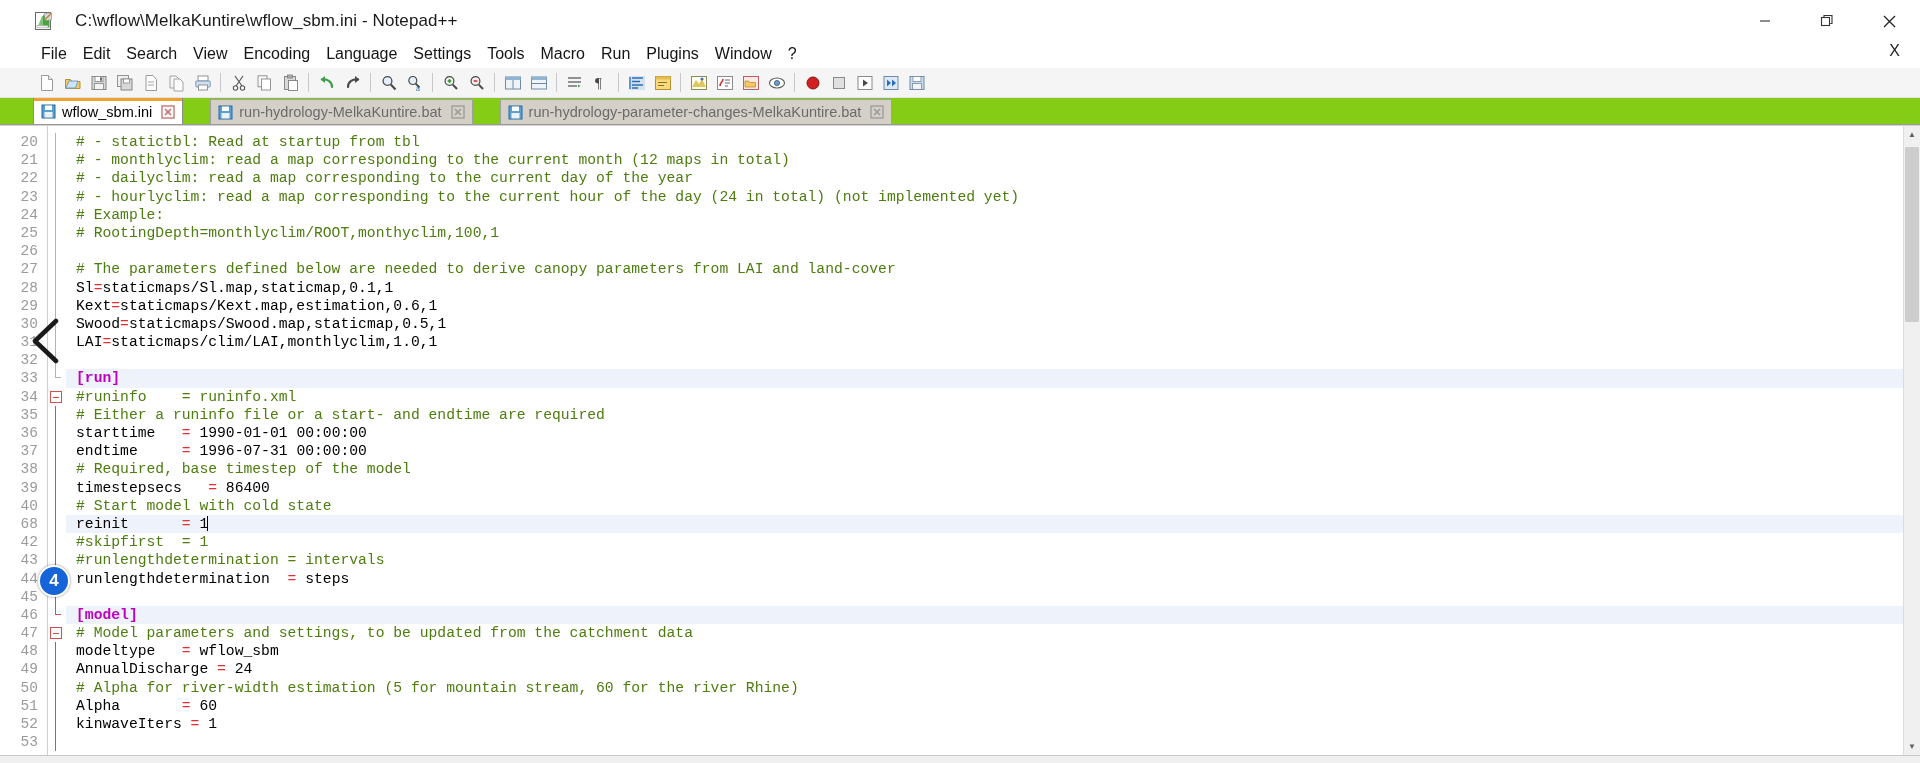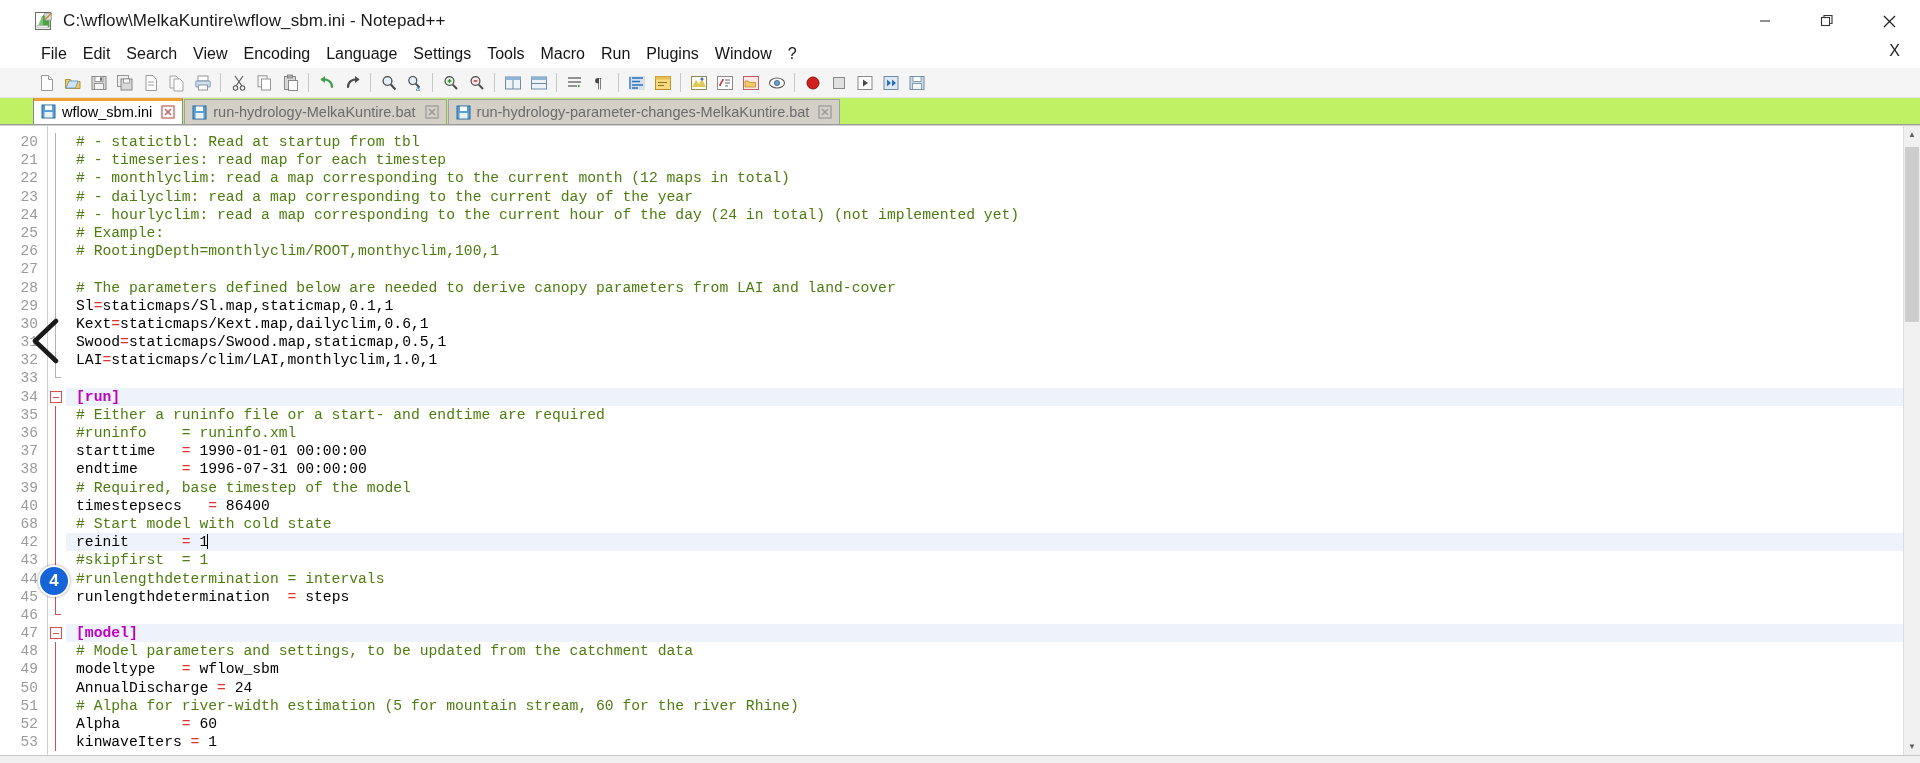--- a/index.html
+++ b/index.html
@@ -31,20 +31,21 @@
     width: 20px; height: 20px;
     margin-left: 34px; margin-right: 9px;
     position: relative;
     flex: 0 0 auto;
   }
   .titlebar-text {
     font-size: 17px;
     color: #1a1a1a;
     letter-spacing: .1px;
     white-space: nowrap;
+    margin-left: 12px;
   }
   .win-controls {
     margin-left: auto;
     display: flex; align-items: center;
     height: 42px;
   }
   .win-btn {
     width: 62px; height: 42px;
     display: flex; align-items: center; justify-content: center;
     color: #222;
@@ -94,24 +95,25 @@
     width: 1px; height: 19px;
     background: #c8c8c8;
     margin: 0 4px;
   }
   .tb-btn svg { display: block; }
 
   
   .tabbar {
     height: 27px;
     display: flex; align-items: flex-end;
-    background: #bef264;
+    background: #84cc16;
     padding-left: 33px;
     flex: 0 0 auto;
     border-bottom: 1px solid #9b9b9b;
+    gap: 26px;
   }
   .tab {
     height: 25px;
     display: flex; align-items: center;
     padding: 0 7px 0 7px;
     font-size: 14.5px;
     border: 1px solid #a0a0a0;
     border-bottom: none;
     margin-right: 1px;
     position: relative;
@@ -809,36 +811,35 @@
           </div>
           <div class="fc">
             <div class="fold-line"></div>
           </div>
           <div class="fc">
             <div class="fold-line"></div>
           </div>
         </div>
       <div class="code" id="code">
           <div class="cl"><span class="tk-comment"># - statictbl: Read at startup from tbl</span></div>
-          <div class="cl"><span class="tk-comment"># - timeseries: read map for each timestep</span></div>
           <div class="cl"><span class="tk-comment"># - monthlyclim: read a map corresponding to the current month (12 maps in total)</span></div>
           <div class="cl"><span class="tk-comment"># - dailyclim: read a map corresponding to the current day of the year</span></div>
           <div class="cl"><span class="tk-comment"># - hourlyclim: read a map corresponding to the current hour of the day (24 in total) (not implemented yet)</span></div>
           <div class="cl"><span class="tk-comment"># Example:</span></div>
           <div class="cl"><span class="tk-comment"># RootingDepth=monthlyclim/ROOT,monthyclim,100,1</span></div>
           <div class="cl"><span class="tk-plain"></span></div>
           <div class="cl"><span class="tk-comment"># The parameters defined below are needed to derive canopy parameters from LAI and land-cover</span></div>
           <div class="cl"><span class="tk-plain">Sl</span><span class="tk-eq">=</span><span class="tk-plain">staticmaps/Sl.map,staticmap,0.1,1</span></div>
-          <div class="cl"><span class="tk-plain">Kext</span><span class="tk-eq">=</span><span class="tk-plain">staticmaps/Kext.map,dailyclim,0.6,1</span></div>
+          <div class="cl"><span class="tk-plain">Kext</span><span class="tk-eq">=</span><span class="tk-plain">staticmaps/Kext.map,estimation,0.6,1</span></div>
           <div class="cl"><span class="tk-plain">Swood</span><span class="tk-eq">=</span><span class="tk-plain">staticmaps/Swood.map,staticmap,0.5,1</span></div>
           <div class="cl"><span class="tk-plain">LAI</span><span class="tk-eq">=</span><span class="tk-plain">staticmaps/clim/LAI,monthlyclim,1.0,1</span></div>
           <div class="cl"><span class="tk-plain"></span></div>
           <div class="cl hl"><span class="tk-section">[run]</span></div>
+          <div class="cl"><span class="tk-comment">#runinfo    = runinfo.xml</span></div>
           <div class="cl"><span class="tk-comment"># Either a runinfo file or a start- and endtime are required</span></div>
-          <div class="cl"><span class="tk-comment">#runinfo    = runinfo.xml</span></div>
           <div class="cl"><span class="tk-plain">starttime   </span><span class="tk-eq">=</span><span class="tk-plain"> 1990-01-01 00:00:00</span></div>
           <div class="cl"><span class="tk-plain">endtime     </span><span class="tk-eq">=</span><span class="tk-plain"> 1996-07-31 00:00:00</span></div>
           <div class="cl"><span class="tk-comment"># Required, base timestep of the model</span></div>
           <div class="cl"><span class="tk-plain">timestepsecs   </span><span class="tk-eq">=</span><span class="tk-plain"> 86400</span></div>
           <div class="cl"><span class="tk-comment"># Start model with cold state</span></div>
           <div class="cl hl"><span class="tk-plain">reinit      </span><span class="tk-eq">=</span><span class="tk-plain"> 1</span><span class="caret"></span></div>
           <div class="cl"><span class="tk-comment">#skipfirst  = 1</span></div>
           <div class="cl"><span class="tk-comment">#runlengthdetermination = intervals</span></div>
           <div class="cl"><span class="tk-plain">runlengthdetermination  </span><span class="tk-eq">=</span><span class="tk-plain"> steps</span></div>
           <div class="cl"><span class="tk-plain"></span></div>

